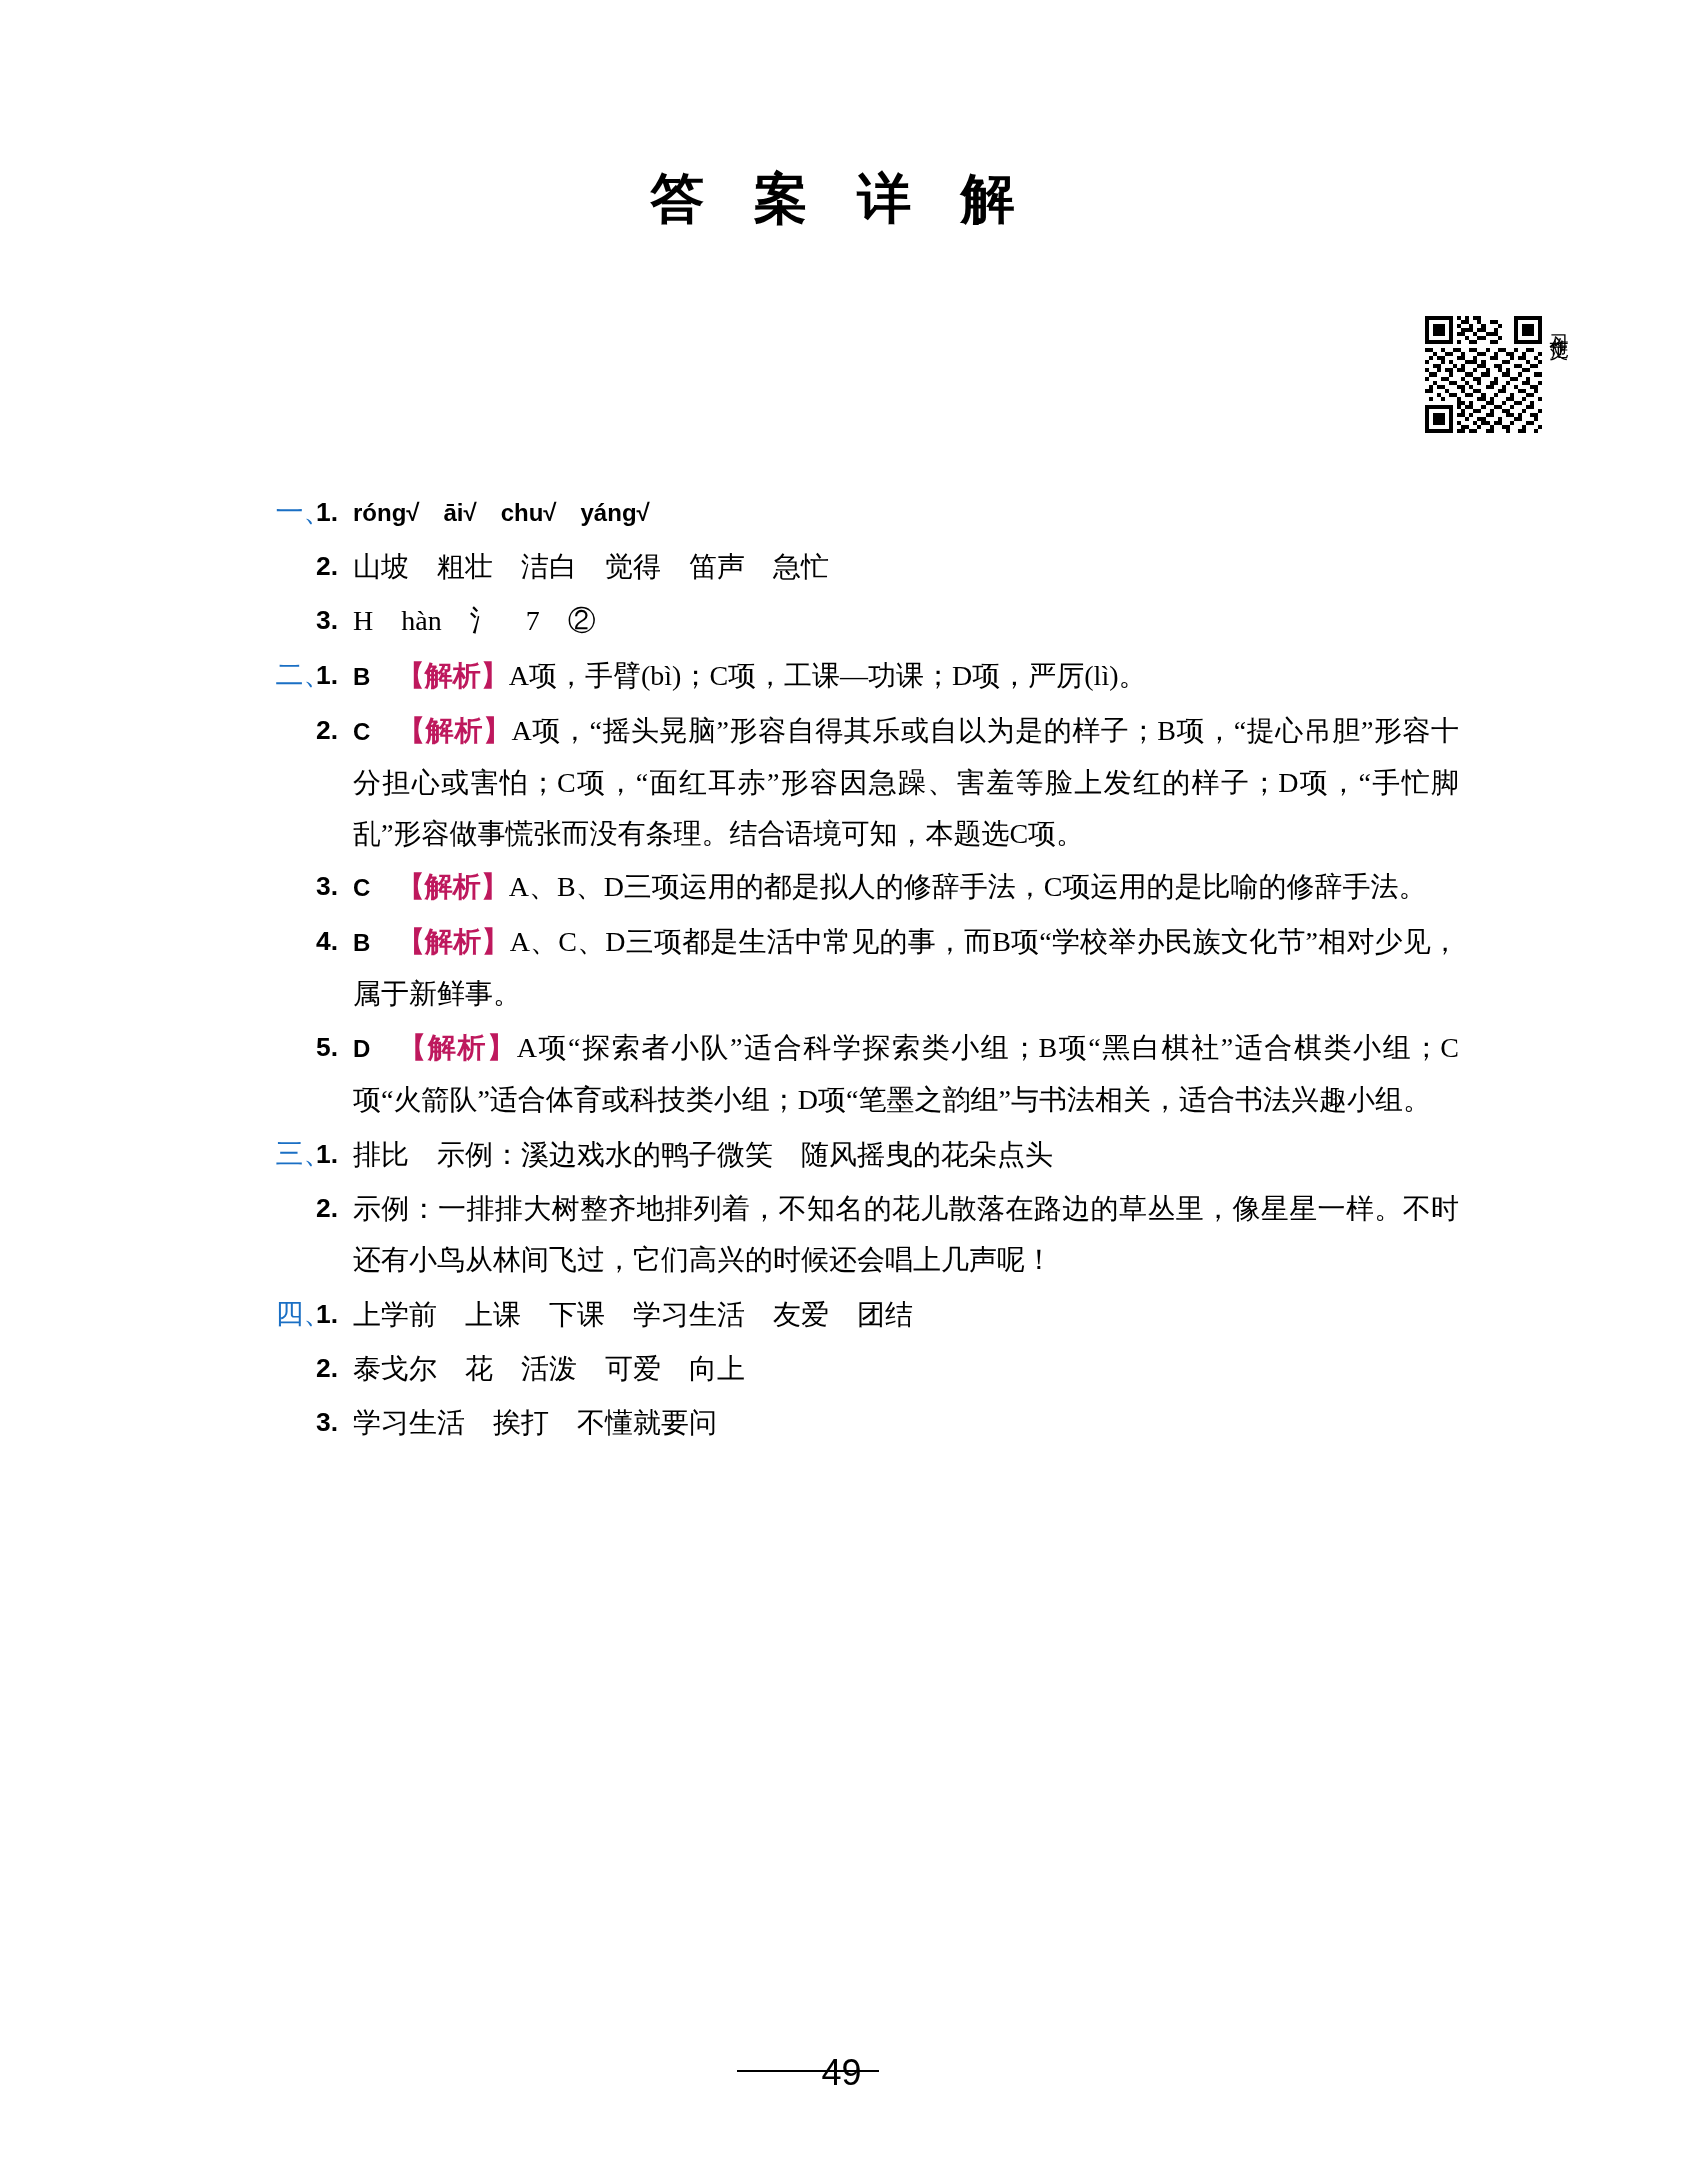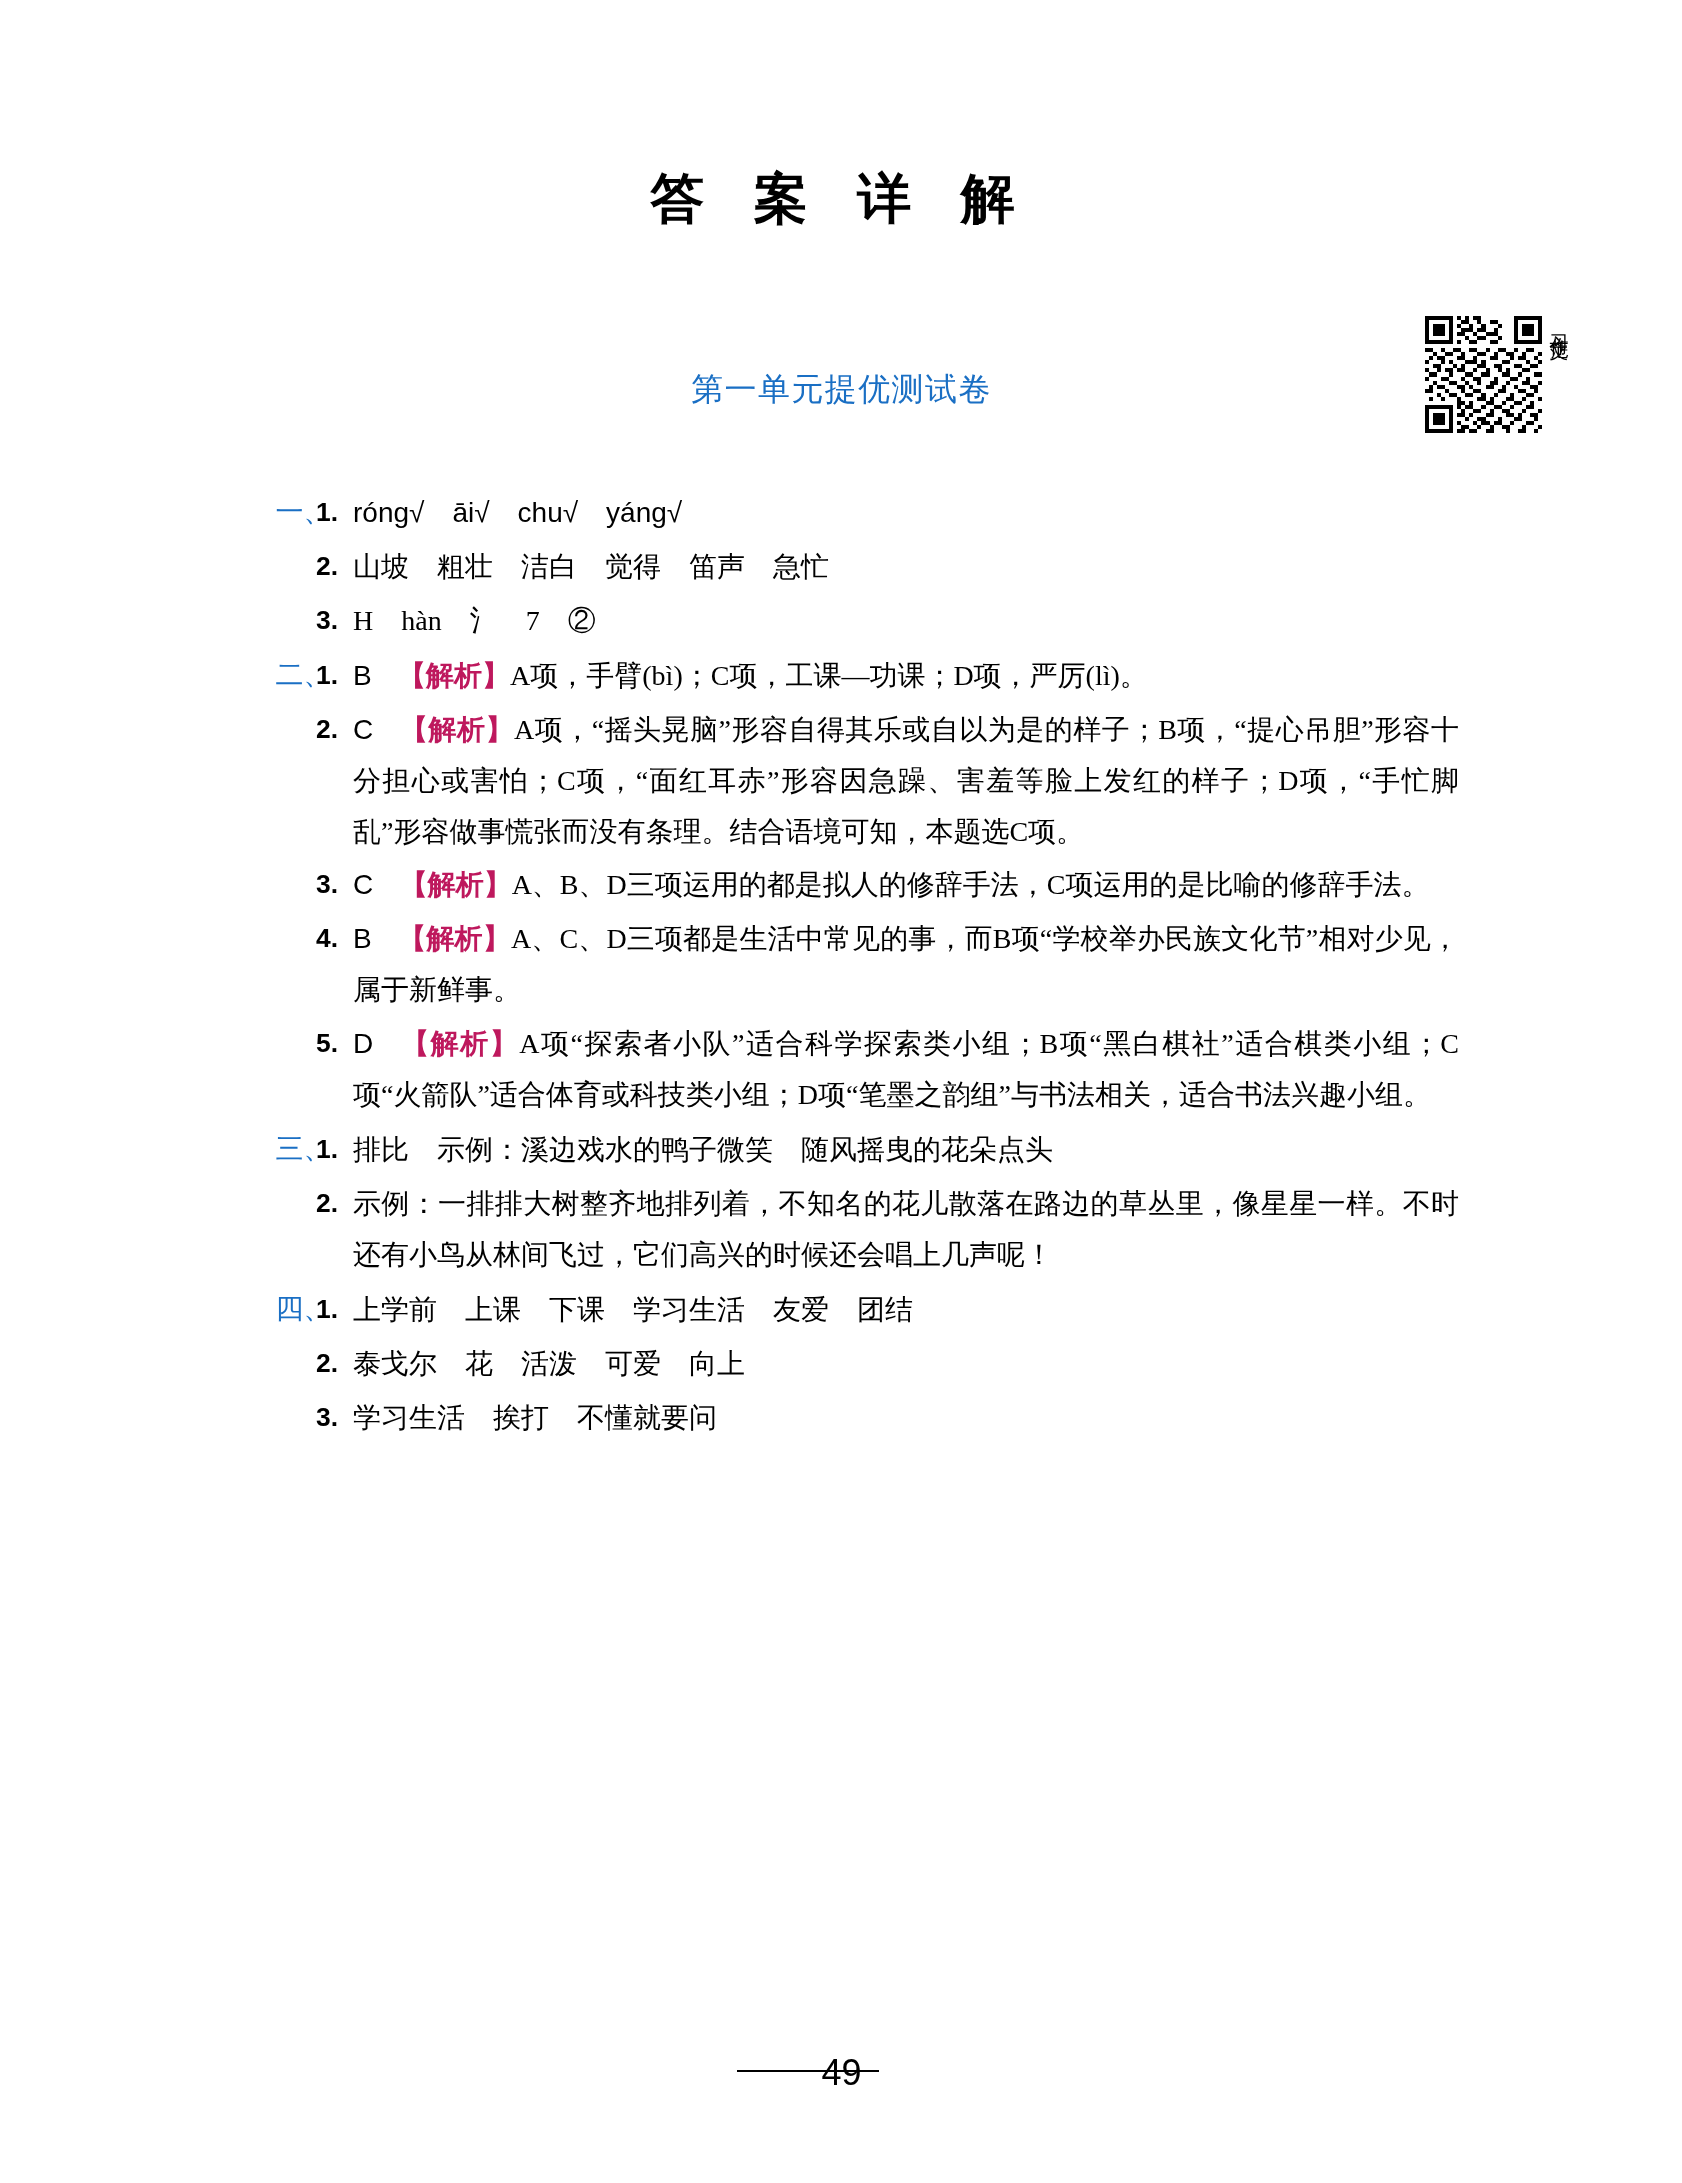--- a/index.html
+++ b/index.html
@@ -102,21 +102,22 @@
     font-weight: bold;
     font-family: "Liberation Sans", sans-serif;
     line-height: 51px;
   }
   .item .body {
     display: block;
     text-align: justify;
   }
   .ans {
     font-family: "Liberation Sans", sans-serif;
-    font-size: 28px;
+    font-size: 24px;
+    font-weight: bold;
   }
   .tag {
     color: #be185d;
     font-weight: bold;
     font-family: "Liberation Sans", sans-serif;
     white-space: nowrap;
   }
   .sp3 { display: inline-block; width: 26.4px; }
   .page-num {
     position: absolute;
@@ -330,21 +331,20 @@
           <rect x="11" y="28" width="2" height="1"></rect>
           <rect x="15" y="28" width="2" height="1"></rect>
           <rect x="20" y="28" width="1" height="1"></rect>
           <rect x="23" y="28" width="2" height="1"></rect>
           <rect x="27" y="28" width="1" height="1"></rect>
       </g>
     </svg>
     <div class="qr-label">习作范文</div>
   </div>
 
-  <div class="paper-title">第一单元提优测试卷</div>
 
   <div class="content">
 
     <div class="sec">
       <div class="sec-label">一、</div>
       <div class="item">
         <span class="num">1.</span>
         <span class="body ans">róng√　āi√　chu√　yáng√</span>
       </div>
       <div class="item">

